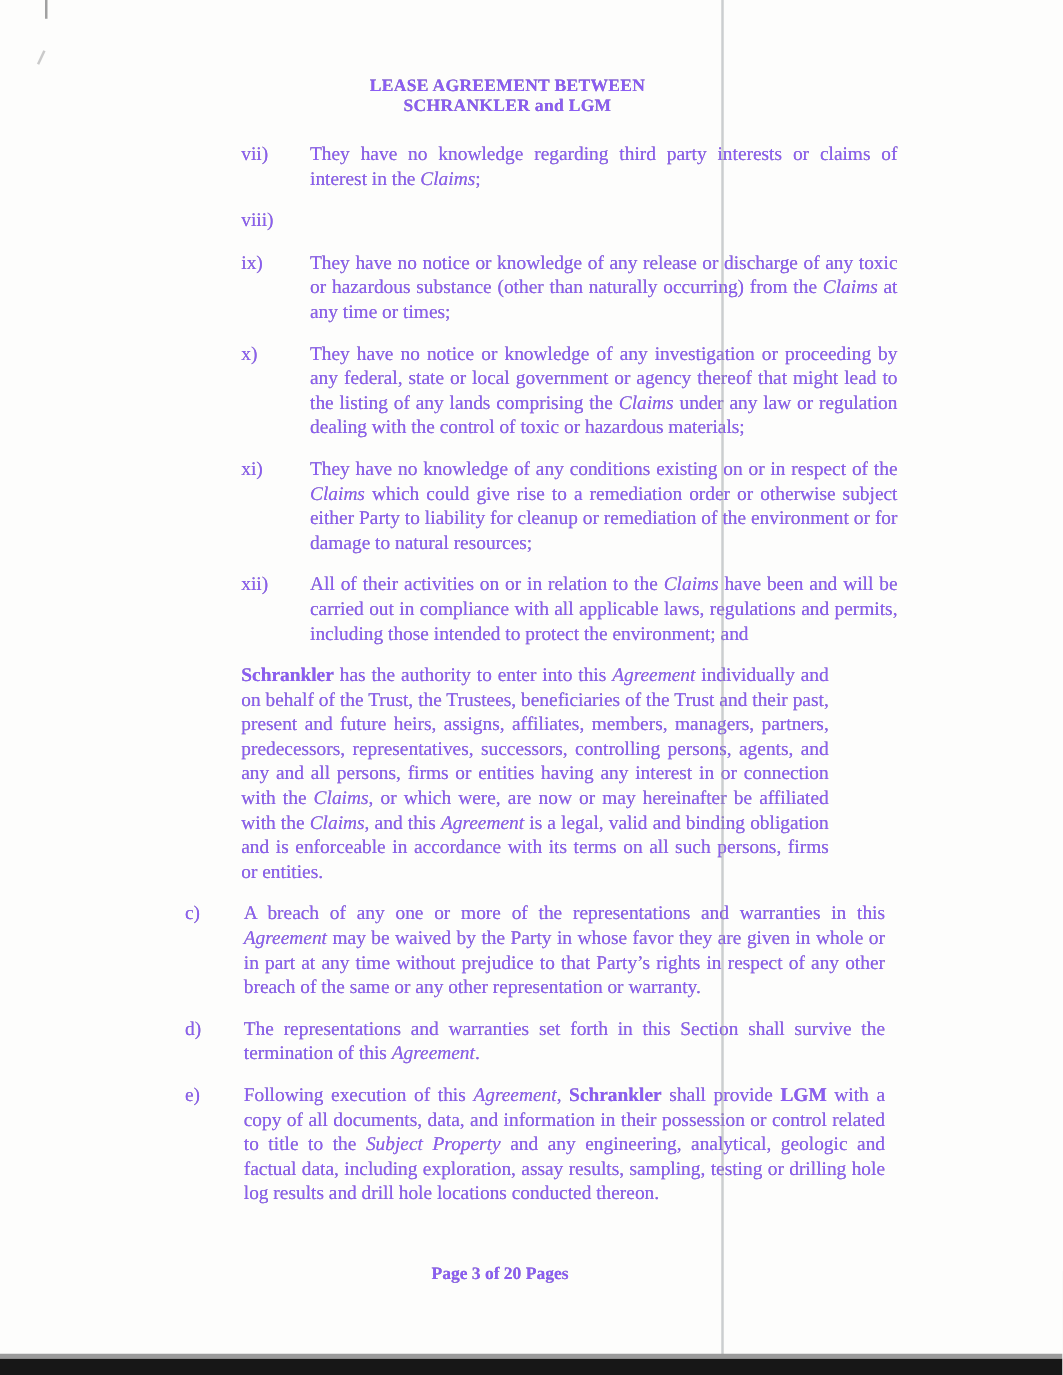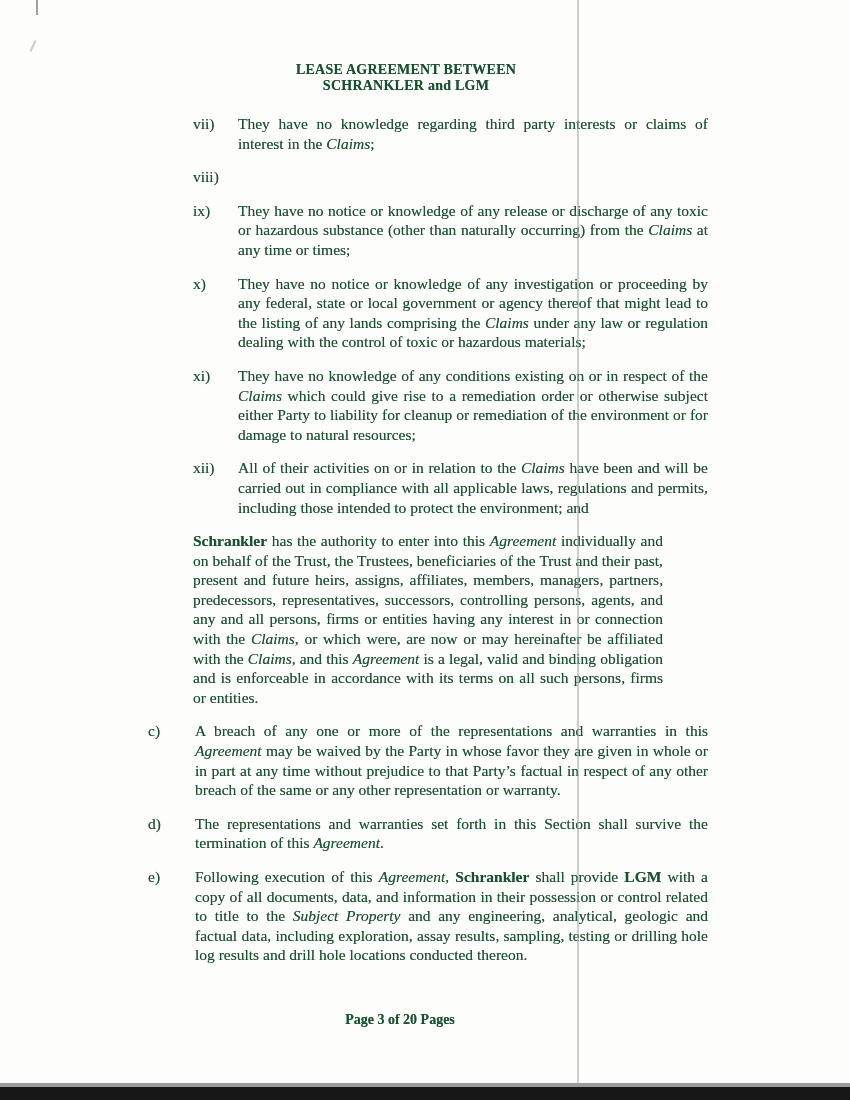--- a/index.html
+++ b/index.html
@@ -7,21 +7,21 @@
   body {
     font-family: "Liberation Serif", serif;
     background: #f4f4f2;
     position: relative;
     overflow: hidden;
   }
   .page {
     position: absolute;
     inset: 0;
     background: #fdfdfc;
-    color: #14532d;
+    color: #8b5cf6;
   }
   .title {
     position: absolute;
     top: 62px;
     left: 0;
     width: 812px;
     text-align: center;
     font-weight: bold;
     font-size: 14px;
     line-height: 16px;
@@ -34,21 +34,21 @@
     left: 0;
     width: 850px;
   }
   .item {
     display: flex;
     margin-bottom: 14px;
     font-size: 15.5px;
     line-height: 19.6px;
     text-shadow: 0 0 0.4px rgba(30,30,32,0.5);
   }
-  .item.roman { padding-left: 193px; }
+  .item.roman { padding-left: 193px; gap: 10px; }
   .item.roman .label { flex: 0 0 45px; width: 45px; }
   .item.roman .text { flex: 0 0 470px; width: 470px; text-align: justify; }
   .item.letter { padding-left: 148px; }
   .item.letter .label { flex: 0 0 47px; width: 47px; }
   .item.letter .text { flex: 0 0 513px; width: 513px; text-align: justify; }
   .gap-before { margin-top: 4px; }
   .b  { font-weight: bold; }
   .bi { font-weight: normal; font-style: italic; }
   .footer {
     position: absolute;
@@ -146,21 +146,21 @@
       <span class="label">xii)</span>
       <div class="text"><span>All of their activities on or in relation to the </span><span class="bi">Claims</span><span> have been and will be carried out in compliance with all applicable laws, regulations and permits, including those intended to protect the environment; and</span></div>
     </div>
 
     <div class="item roman">
       <div class="text"><span class="b">Schrankler</span><span> has the authority to enter into this </span><span class="bi">Agreement</span><span> individually and on behalf of the Trust, the Trustees, beneficiaries of the Trust and their past, present and future heirs, assigns, affiliates, members, managers, partners, predecessors, representatives, successors, controlling persons, agents, and any and all persons, firms or entities having any interest in or connection with the </span><span class="bi">Claims</span><span>, or which were, are now or may hereinafter be affiliated with the </span><span class="bi">Claims</span><span>, and this </span><span class="bi">Agreement</span><span> is a legal, valid and binding obligation and is enforceable in accordance with its terms on all such persons, firms or entities.</span></div>
     </div>
 
     <div class="item letter gap-before">
       <span class="label">c)</span>
-      <div class="text"><span>A breach of any one or more of the representations and warranties in this </span><span class="bi">Agreement</span><span> may be waived by the Party in whose favor they are given in whole or in part at any time without prejudice to that Party’s factual in respect of any other breach of the same or any other representation or warranty.</span></div>
+      <div class="text"><span>A breach of any one or more of the representations and warranties in this </span><span class="bi">Agreement</span><span> may be waived by the Party in whose favor they are given in whole or in part at any time without prejudice to that Party’s rights in respect of any other breach of the same or any other representation or warranty.</span></div>
     </div>
 
     <div class="item letter">
       <span class="label">d)</span>
       <div class="text"><span>The representations and warranties set forth in this Section shall survive the termination of this </span><span class="bi">Agreement</span><span>.</span></div>
     </div>
 
     <div class="item letter">
       <span class="label">e)</span>
       <div class="text"><span>Following execution of this </span><span class="bi">Agreement</span><span>, </span><span class="b">Schrankler</span><span> shall provide </span><span class="b">LGM</span><span> with a copy of all documents, data, and information in their possession or control related to title to the </span><span class="bi">Subject Property</span><span> and any engineering, analytical, geologic and factual data, including exploration, assay results, sampling, testing or drilling hole log results and drill hole locations conducted thereon.</span></div>

